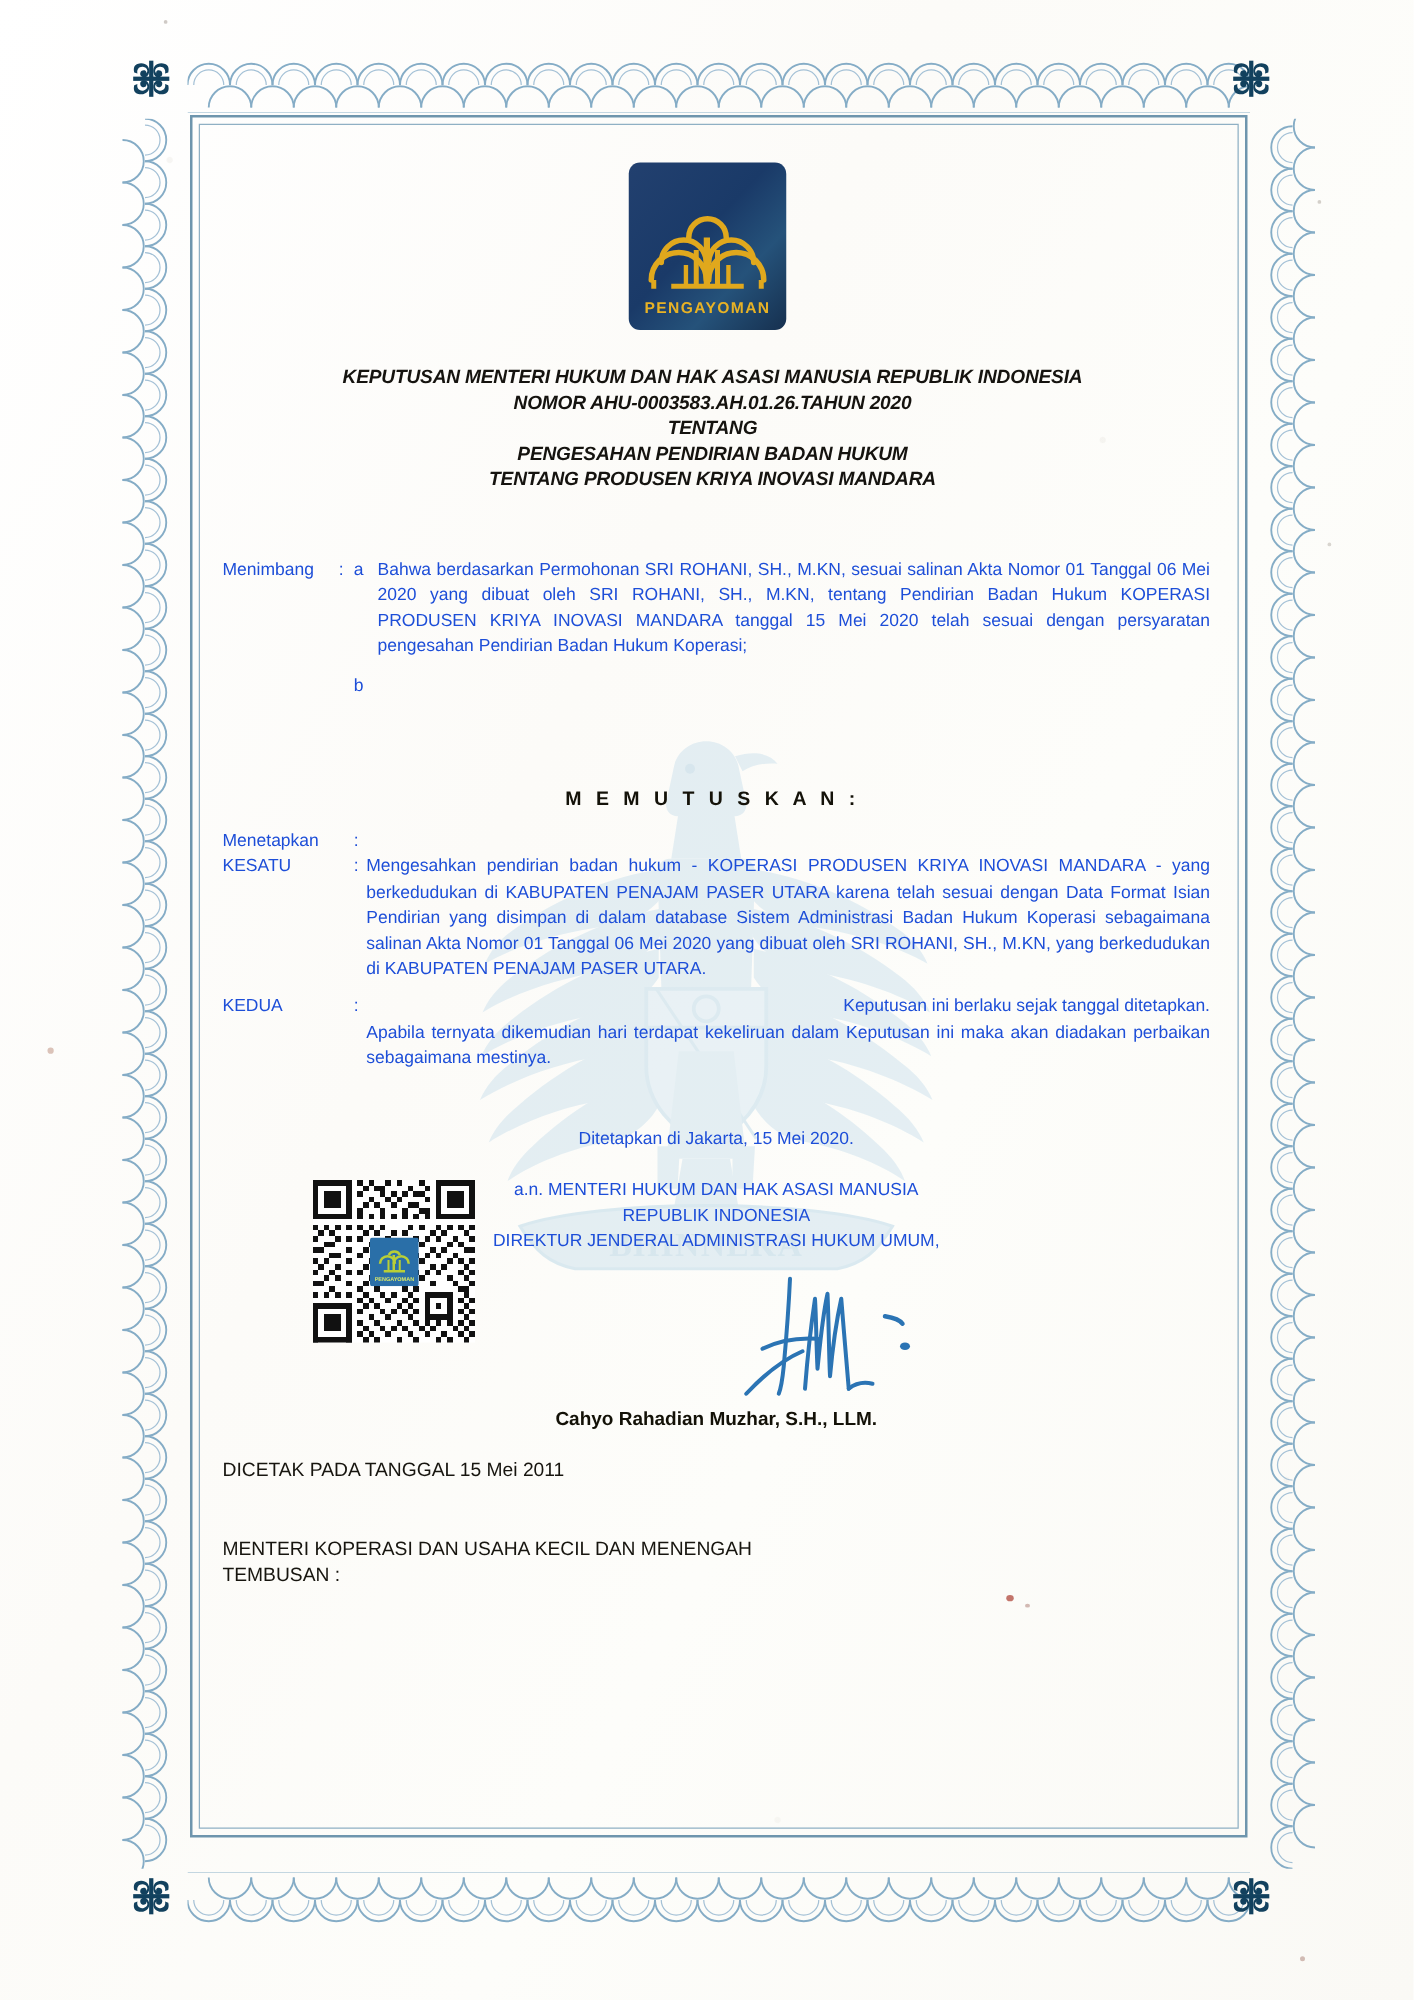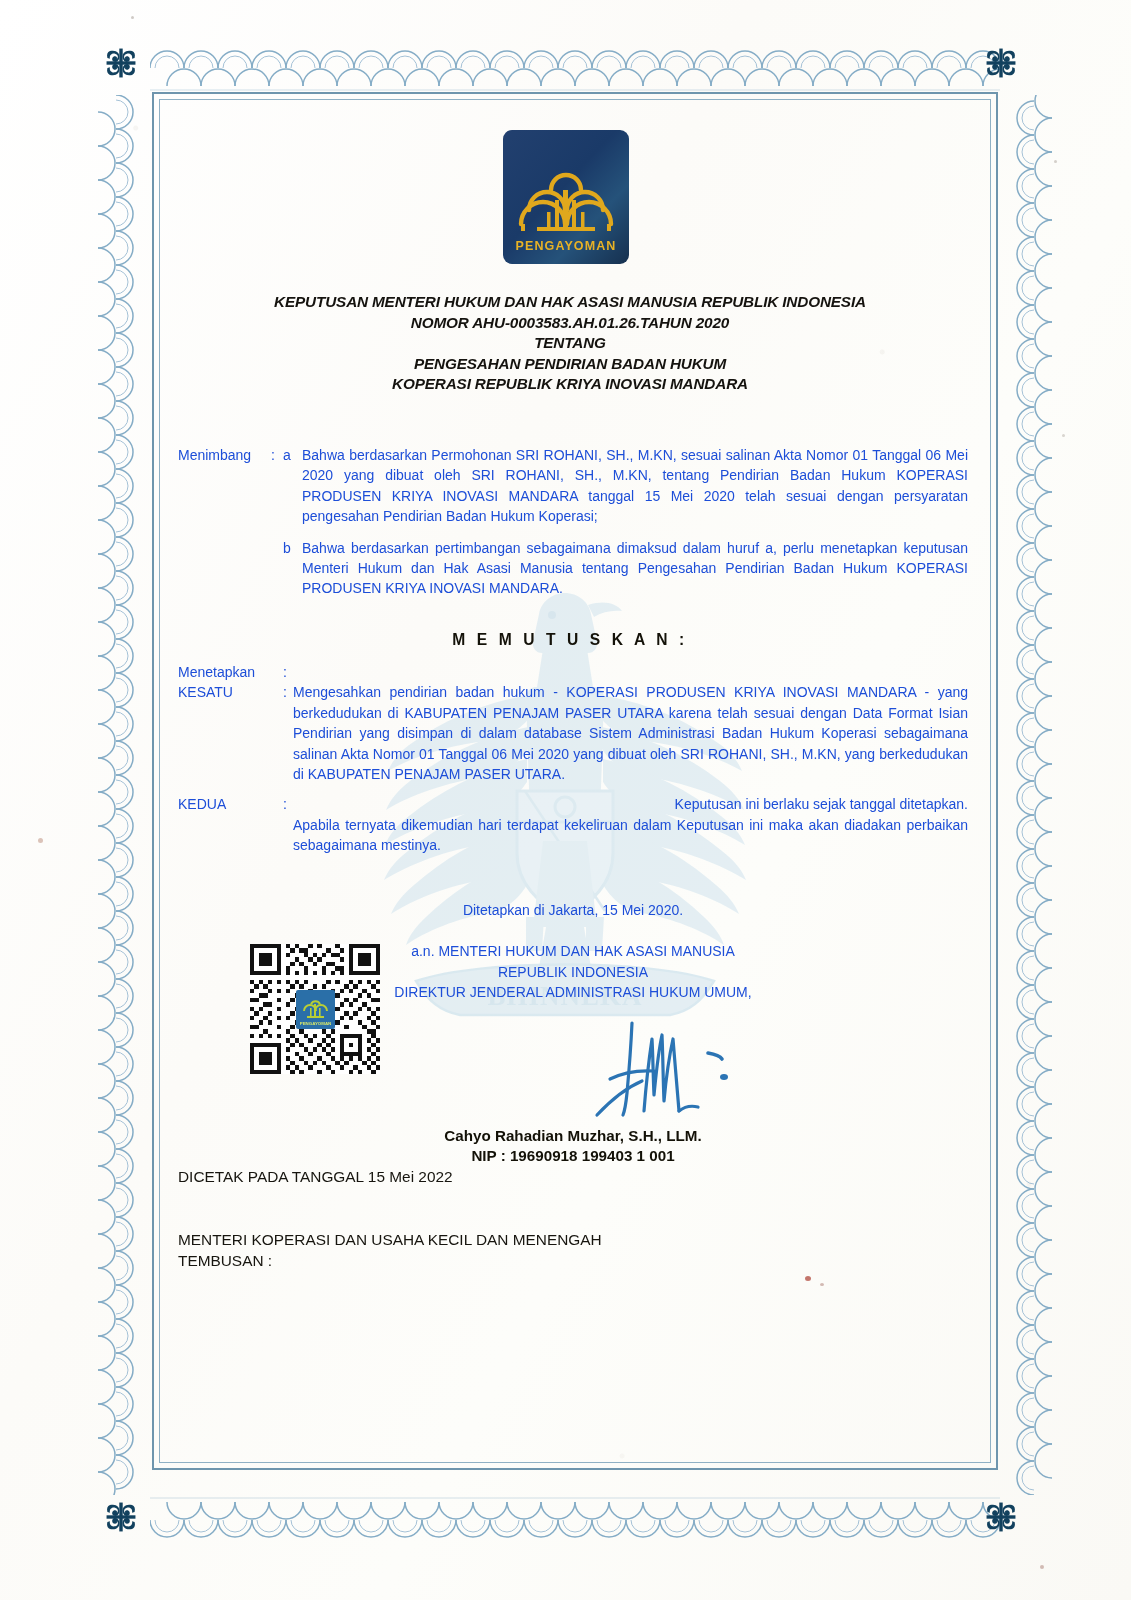--- a/index.html
+++ b/index.html
@@ -598,35 +598,34 @@
         <rect x="106" y="96" width="4" height="7"></rect>
       </g>
       <text x="65" y="122" text-anchor="middle" font-family="'Liberation Sans', sans-serif" font-size="12.5" font-weight="bold" fill="#e8b225" letter-spacing="1.1">PENGAYOMAN</text>
     </svg>
 
     <div id="heading">
       <div class="hline">KEPUTUSAN MENTERI HUKUM DAN HAK ASASI MANUSIA REPUBLIK INDONESIA</div>
       <div class="hline">NOMOR AHU-0003583.AH.01.26.TAHUN 2020</div>
       <div class="hline">TENTANG</div>
       <div class="hline">PENGESAHAN PENDIRIAN BADAN HUKUM</div>
-      <div class="hline">KOPERASI REPUBLIK KRIYA INOVASI MANDARA</div>
+      <div class="hline">TENTANG PRODUSEN KRIYA INOVASI MANDARA</div>
     </div>
 
     <div id="considering" class="body-text">
       <div class="cons-row">
         <div class="cons-label">Menimbang</div>
         <div class="cons-colon">:</div>
         <div class="cons-letter">a</div>
         <div class="cons-body">Bahwa berdasarkan Permohonan SRI ROHANI, SH., M.KN, sesuai salinan Akta Nomor 01 Tanggal 06 Mei 2020 yang dibuat oleh SRI ROHANI, SH., M.KN, tentang Pendirian Badan Hukum KOPERASI PRODUSEN KRIYA INOVASI MANDARA tanggal 15 Mei 2020 telah sesuai dengan persyaratan pengesahan Pendirian Badan Hukum Koperasi;</div>
       </div>
       <div class="cons-row second">
         <div class="cons-label"></div>
         <div class="cons-colon"></div>
         <div class="cons-letter">b</div>
-        <div class="cons-body">Bahwa berdasarkan pertimbangan sebagaimana dimaksud dalam huruf a, perlu menetapkan keputusan Menteri Hukum dan Hak Asasi Manusia tentang Pengesahan Pendirian Badan Hukum KOPERASI PRODUSEN KRIYA INOVASI MANDARA.</div>
       </div>
     </div>
 
     <div id="memutuskan">M E M U T U S K A N :</div>
 
     <div id="decisions" class="body-text">
       <div class="dec-row">
         <div class="dec-label">Menetapkan</div>
         <div class="dec-colon">:</div>
         <div class="dec-body"></div>
@@ -661,24 +660,23 @@
         <path d="M5,100 C20,84 36,72 50,66"></path>
         <path d="M52,96 C54,70 57,44 60,24 C61,40 61,60 62,80 C64,60 66,38 70,20 C71,42 71,64 72,86 C74,64 77,42 81,24 C83,48 85,74 87,96"></path>
         <path d="M87,96 C92,92 98,90 106,92"></path>
       </g>
       <path d="M116,38 C122,39 128,41 130,44" fill="none" stroke="#2b74b4" stroke-width="3.6" stroke-linecap="round"></path>
       <ellipse cx="132" cy="62" rx="4" ry="3" fill="#2b74b4"></ellipse>
     </svg>
 
     <div id="signer">
       <div>Cahyo Rahadian Muzhar, S.H., LLM.</div>
-      <div>NIP : 19690918 199403 1 001</div>
     </div>
 
-    <div id="printed-date">DICETAK PADA TANGGAL 15 Mei 2022</div>
+    <div id="printed-date">DICETAK PADA TANGGAL 15 Mei 2011</div>
 
     <div id="tembusan">
       <div>MENTERI KOPERASI DAN USAHA KECIL DAN MENENGAH</div>
       <div>TEMBUSAN :</div>
     </div>
 
     <svg id="qr" viewBox="0 0 29 29" shape-rendering="crispEdges">
       <rect width="29" height="29" fill="#ffffff"></rect>
       <g fill="#111111">
 

